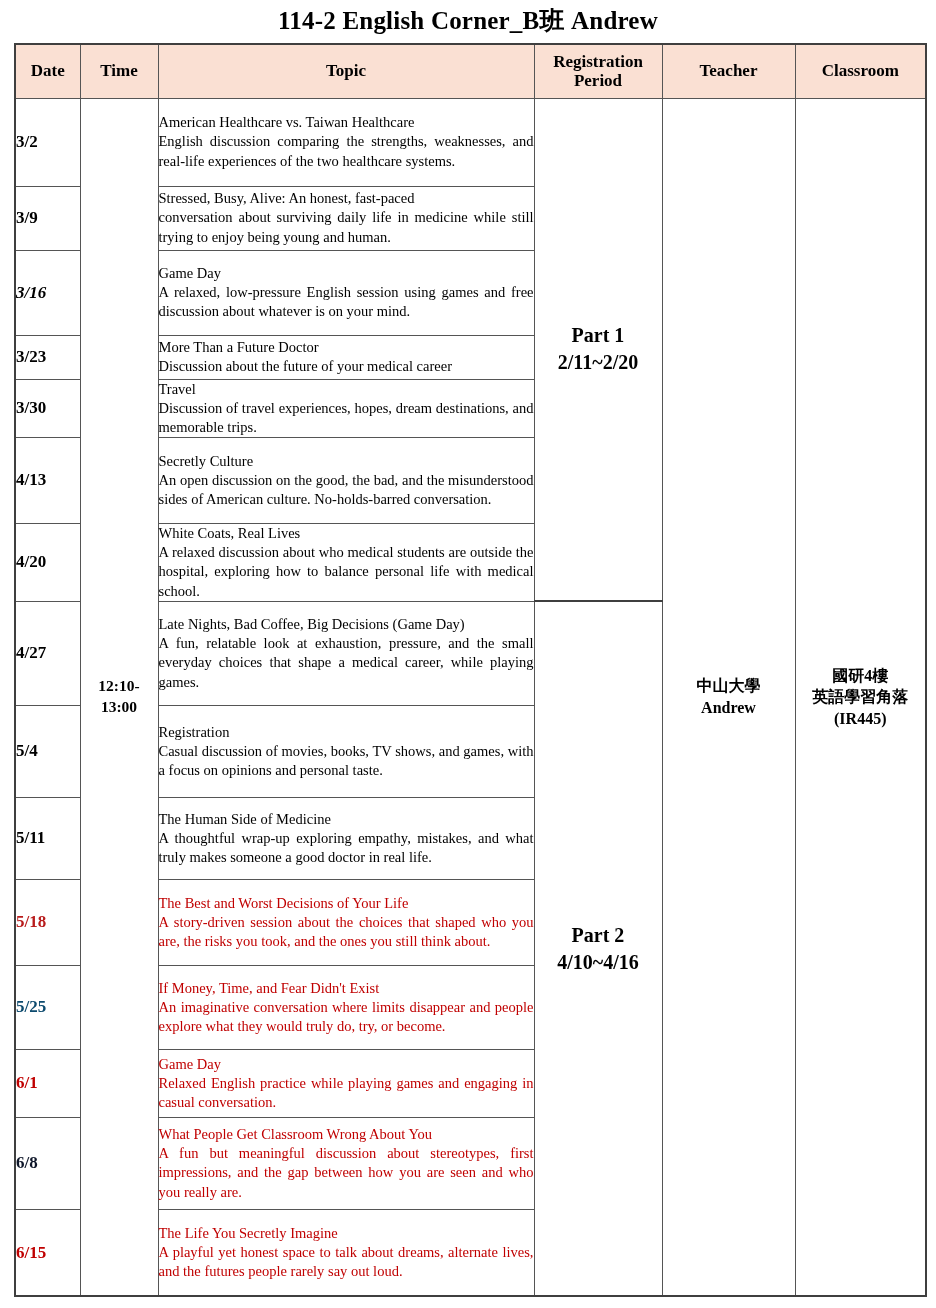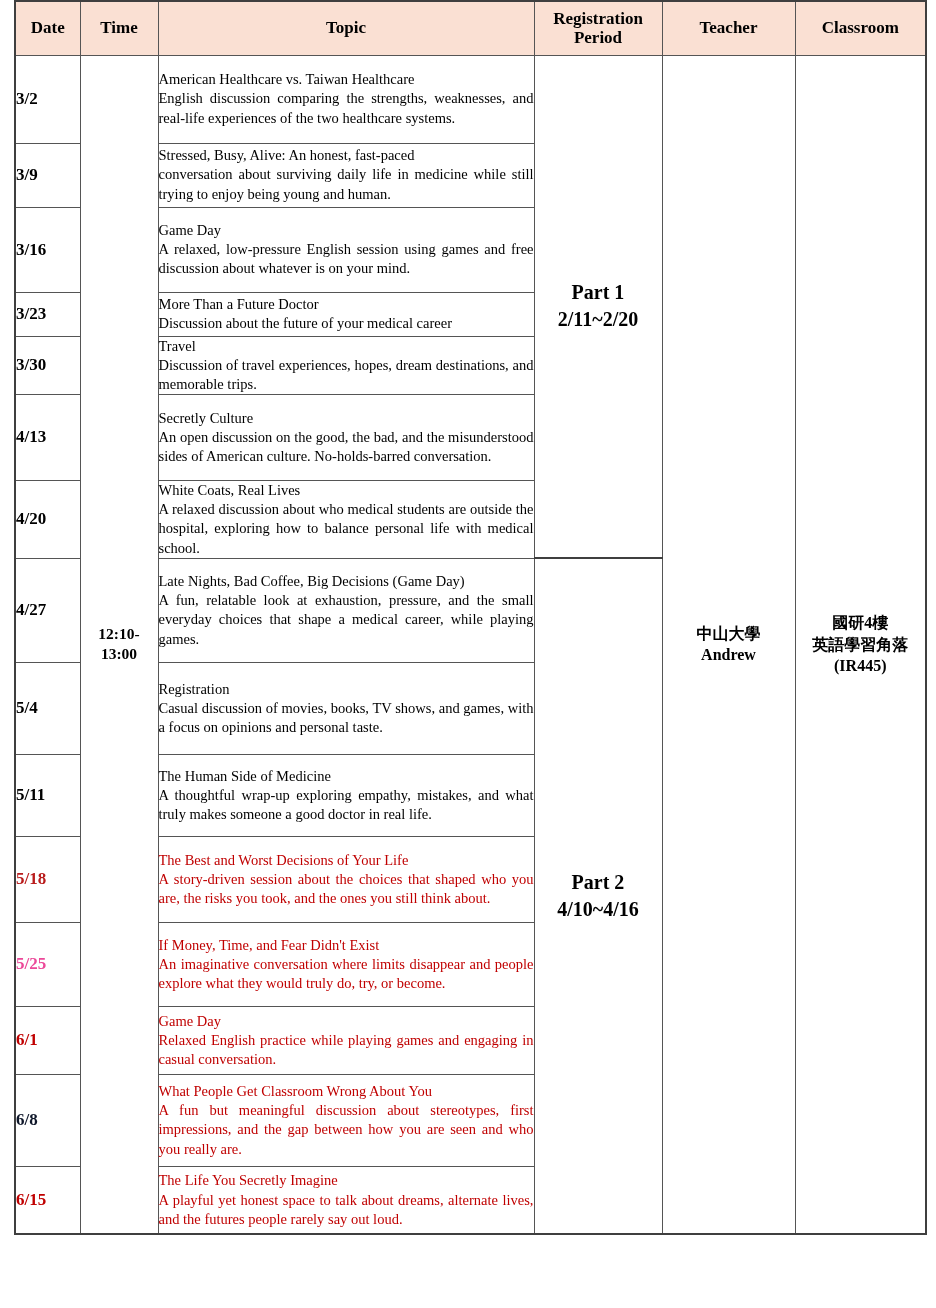--- a/index.html
+++ b/index.html
@@ -88,20 +88,21 @@
   .part-divider-top { border-top: 2px solid #3f3f3f !important; }
   .bottom-edge td { border-bottom: 2px solid #3f3f3f; }
   .topic-title { display:block; }
   .topic-desc  { display:block; }
 </style>
 </head>
 <body>
 
 <div class="page">
 
+  <div class="doc-title">114-2 English Corner_B班 Andrew</div>
 
   <table class="schedule">
     <colgroup>
       <col class="col-date">
       <col class="col-time">
       <col class="col-topic">
       <col class="col-reg">
       <col class="col-teach">
       <col class="col-class">
     </colgroup>
@@ -131,21 +132,21 @@
           <td class="class-cell" rowspan="15"><span>國研4樓</span><br><span>英語學習角落</span><br><span>(IR445)</span></td>
         </tr>
         <tr>
           <td class="date-cell" style="height: 64px;">3/9</td>
           <td class="topic-cell">
             <span class="topic-title">Stressed, Busy, Alive:  An honest, fast-paced</span>
             <span class="topic-desc">conversation about surviving daily life in medicine while still trying to enjoy being young and human.</span>
           </td>
         </tr>
         <tr>
-          <td class="date-cell" style="height: 85px;">3/16</td>
+          <td class="date-cell" style="height: 85px; font-style: italic;">3/16</td>
           <td class="topic-cell">
             <span class="topic-title">Game Day</span>
             <span class="topic-desc">A relaxed, low-pressure English session using games and free discussion about whatever is on your mind.</span>
           </td>
         </tr>
         <tr>
           <td class="date-cell" style="height: 44px;">3/23</td>
           <td class="topic-cell">
             <span class="topic-title">More Than a Future Doctor</span>
             <span class="topic-desc">Discussion about the future of your medical career</span>
@@ -195,42 +196,42 @@
           </td>
         </tr>
         <tr class="red">
           <td class="date-cell" style="height: 86px; color: #b91c1c;">5/18</td>
           <td class="topic-cell" style="color: rgb(192, 0, 0);">
             <span class="topic-title">The Best and Worst Decisions of Your Life</span>
             <span class="topic-desc">A story-driven session about the choices that shaped who you are, the risks you took, and the ones you still think about.</span>
           </td>
         </tr>
         <tr class="red">
-          <td class="date-cell" style="height: 84px; color: #ec4899; margin-left: 36px;">5/25</td>
+          <td class="date-cell" style="height: 84px; color: #0c4a6e; margin-left: 36px;">5/25</td>
           <td class="topic-cell" style="color: rgb(192, 0, 0);">
             <span class="topic-title">If Money, Time, and Fear Didn't Exist</span>
             <span class="topic-desc">An imaginative conversation where limits disappear and people explore what they would truly do, try, or become.</span>
           </td>
         </tr>
         <tr class="red">
           <td class="date-cell" style="height: 68px; color: rgb(192, 0, 0);">6/1</td>
           <td class="topic-cell" style="color: rgb(192, 0, 0);">
             <span class="topic-title">Game Day</span>
             <span class="topic-desc">Relaxed English practice while playing games and engaging in casual conversation.</span>
           </td>
         </tr>
         <tr class="red">
           <td class="date-cell" style="height: 92px; color: #0f172a;">6/8</td>
           <td class="topic-cell" style="color: rgb(192, 0, 0);">
             <span class="topic-title">What People Get Classroom Wrong About You</span>
             <span class="topic-desc">A fun but meaningful discussion about stereotypes, first impressions, and the gap between how you are seen and who you really are.</span>
           </td>
         </tr>
         <tr class="red bottom-edge">
-          <td class="date-cell" style="height: 68px; color: rgb(192, 0, 0);">6/15</td>
+          <td class="date-cell" style="height: 87px; color: rgb(192, 0, 0);">6/15</td>
           <td class="topic-cell" style="color: rgb(192, 0, 0);">
             <span class="topic-title">The Life You Secretly Imagine</span>
             <span class="topic-desc">A playful yet honest space to talk about dreams, alternate lives, and the futures people rarely say out loud.</span>
           </td>
         </tr>
       </tbody>
   </table>
 
 </div>
 

